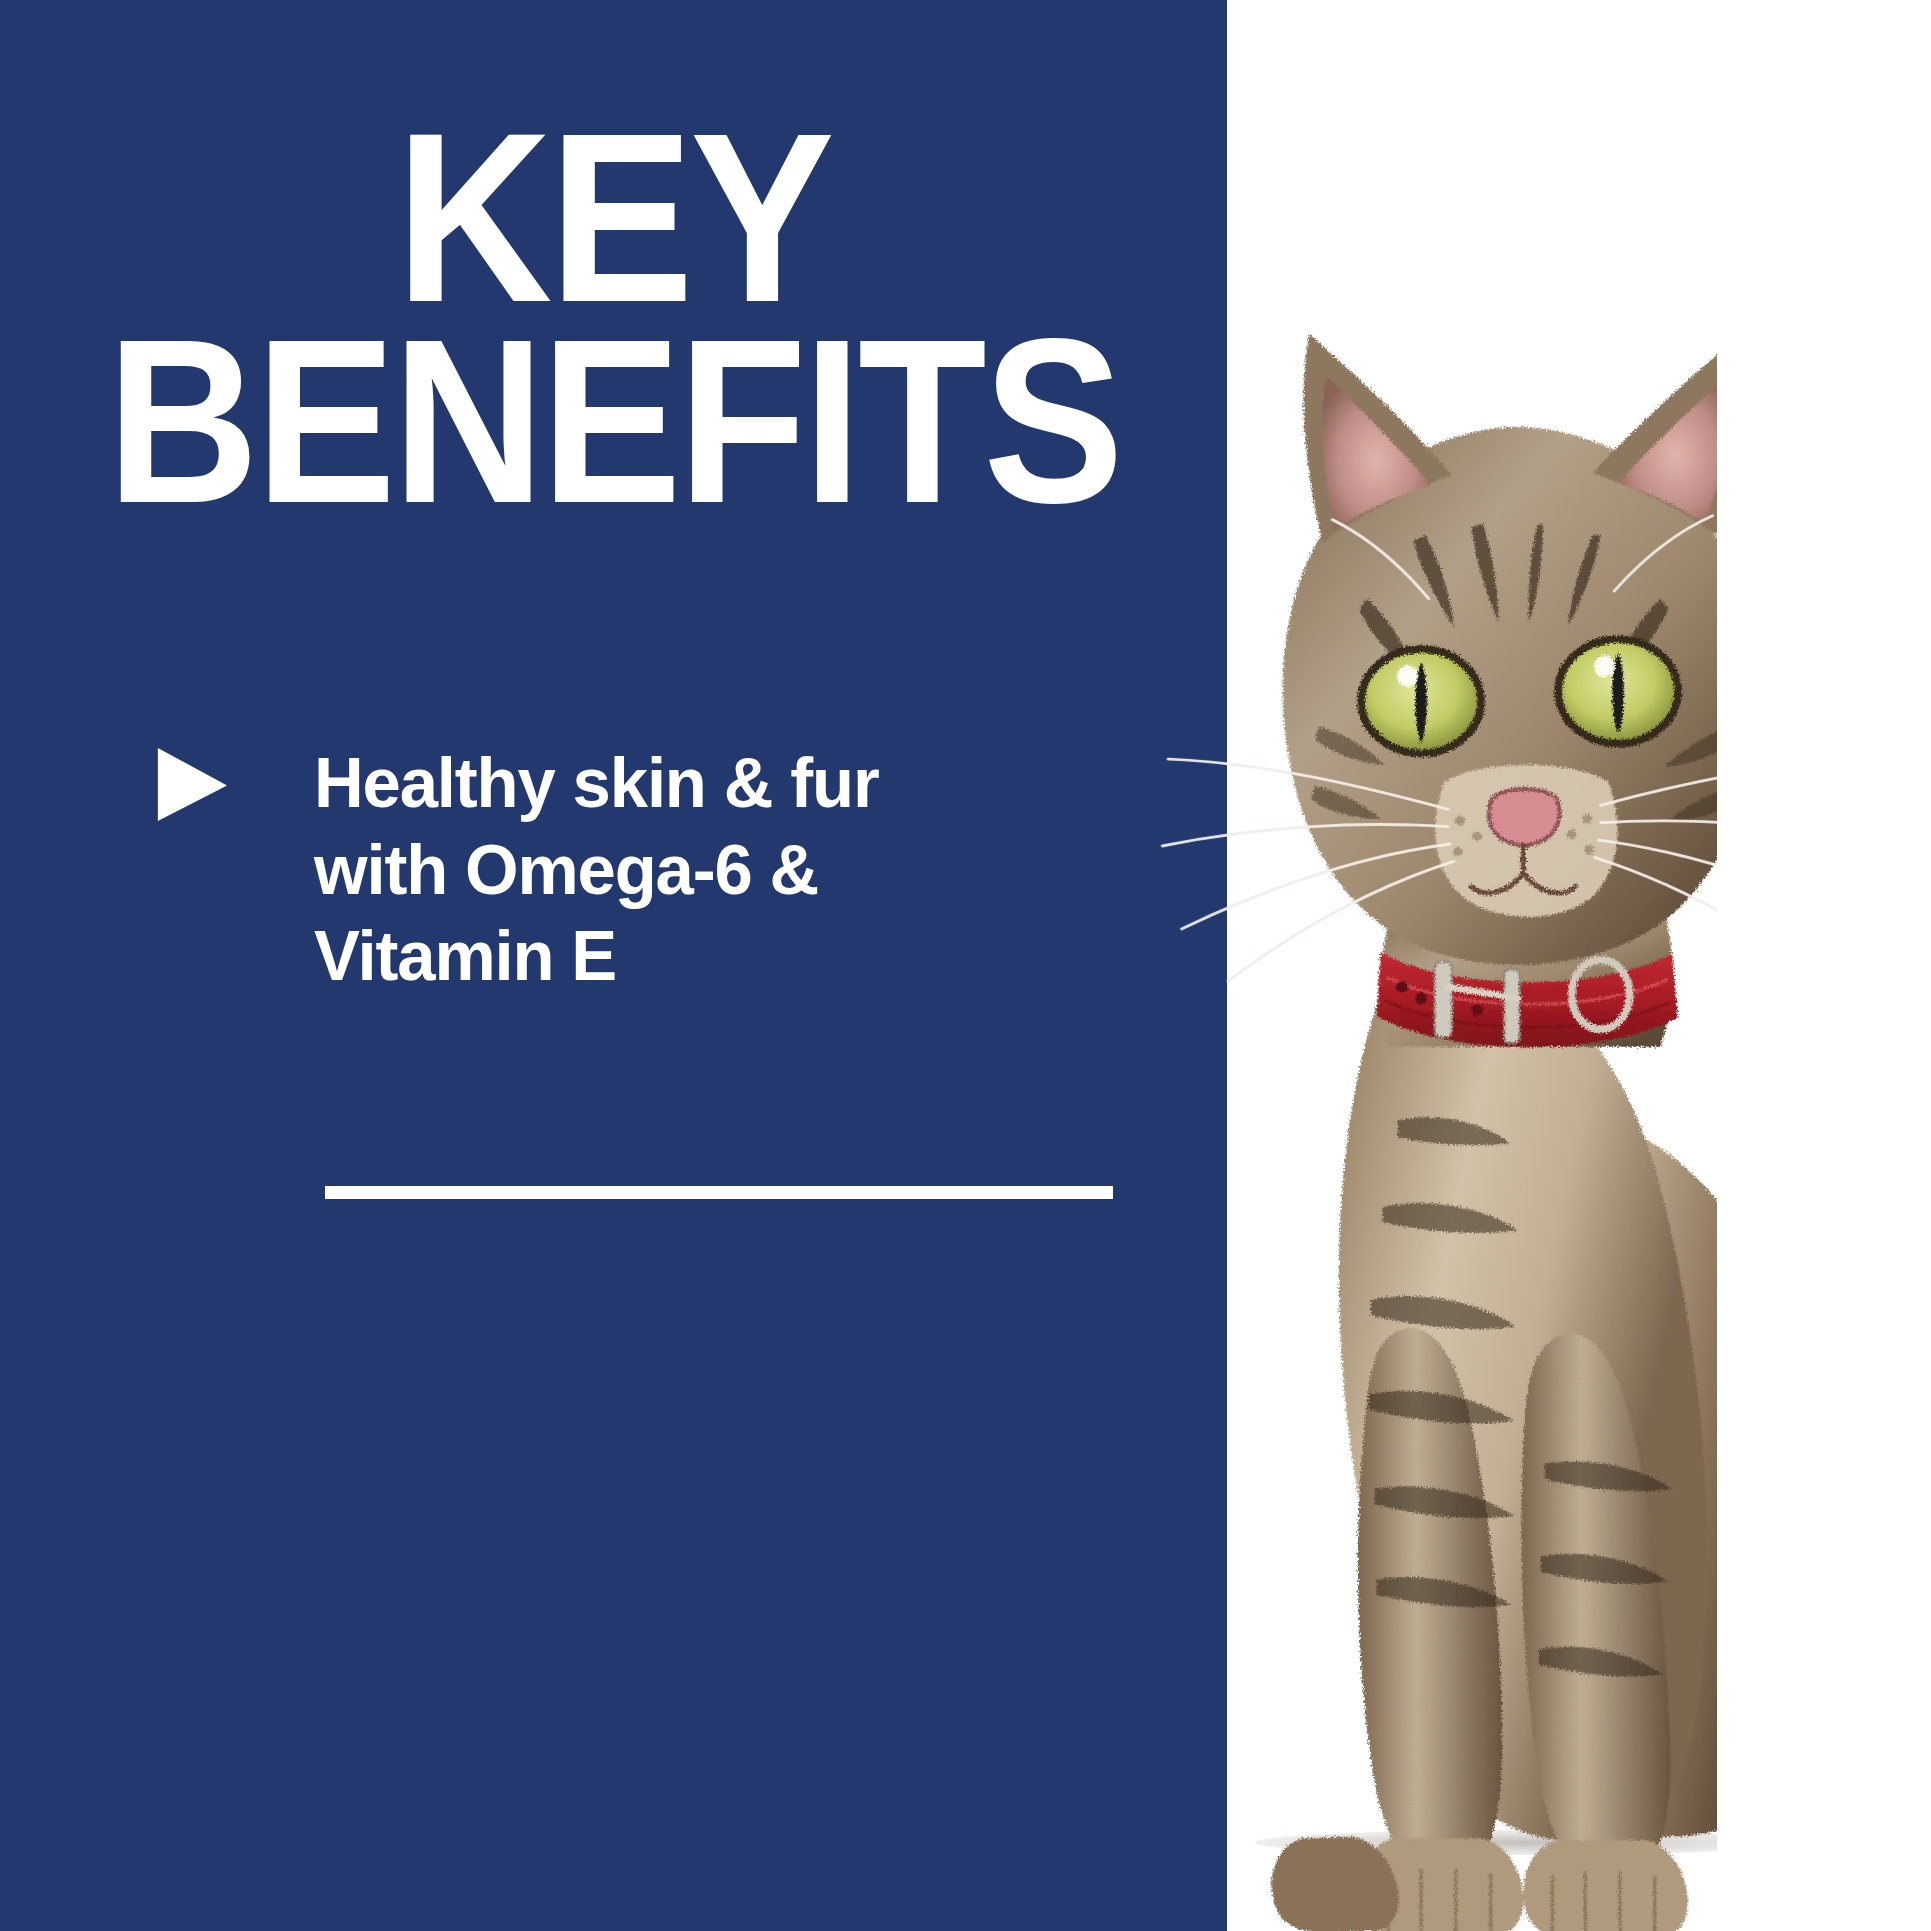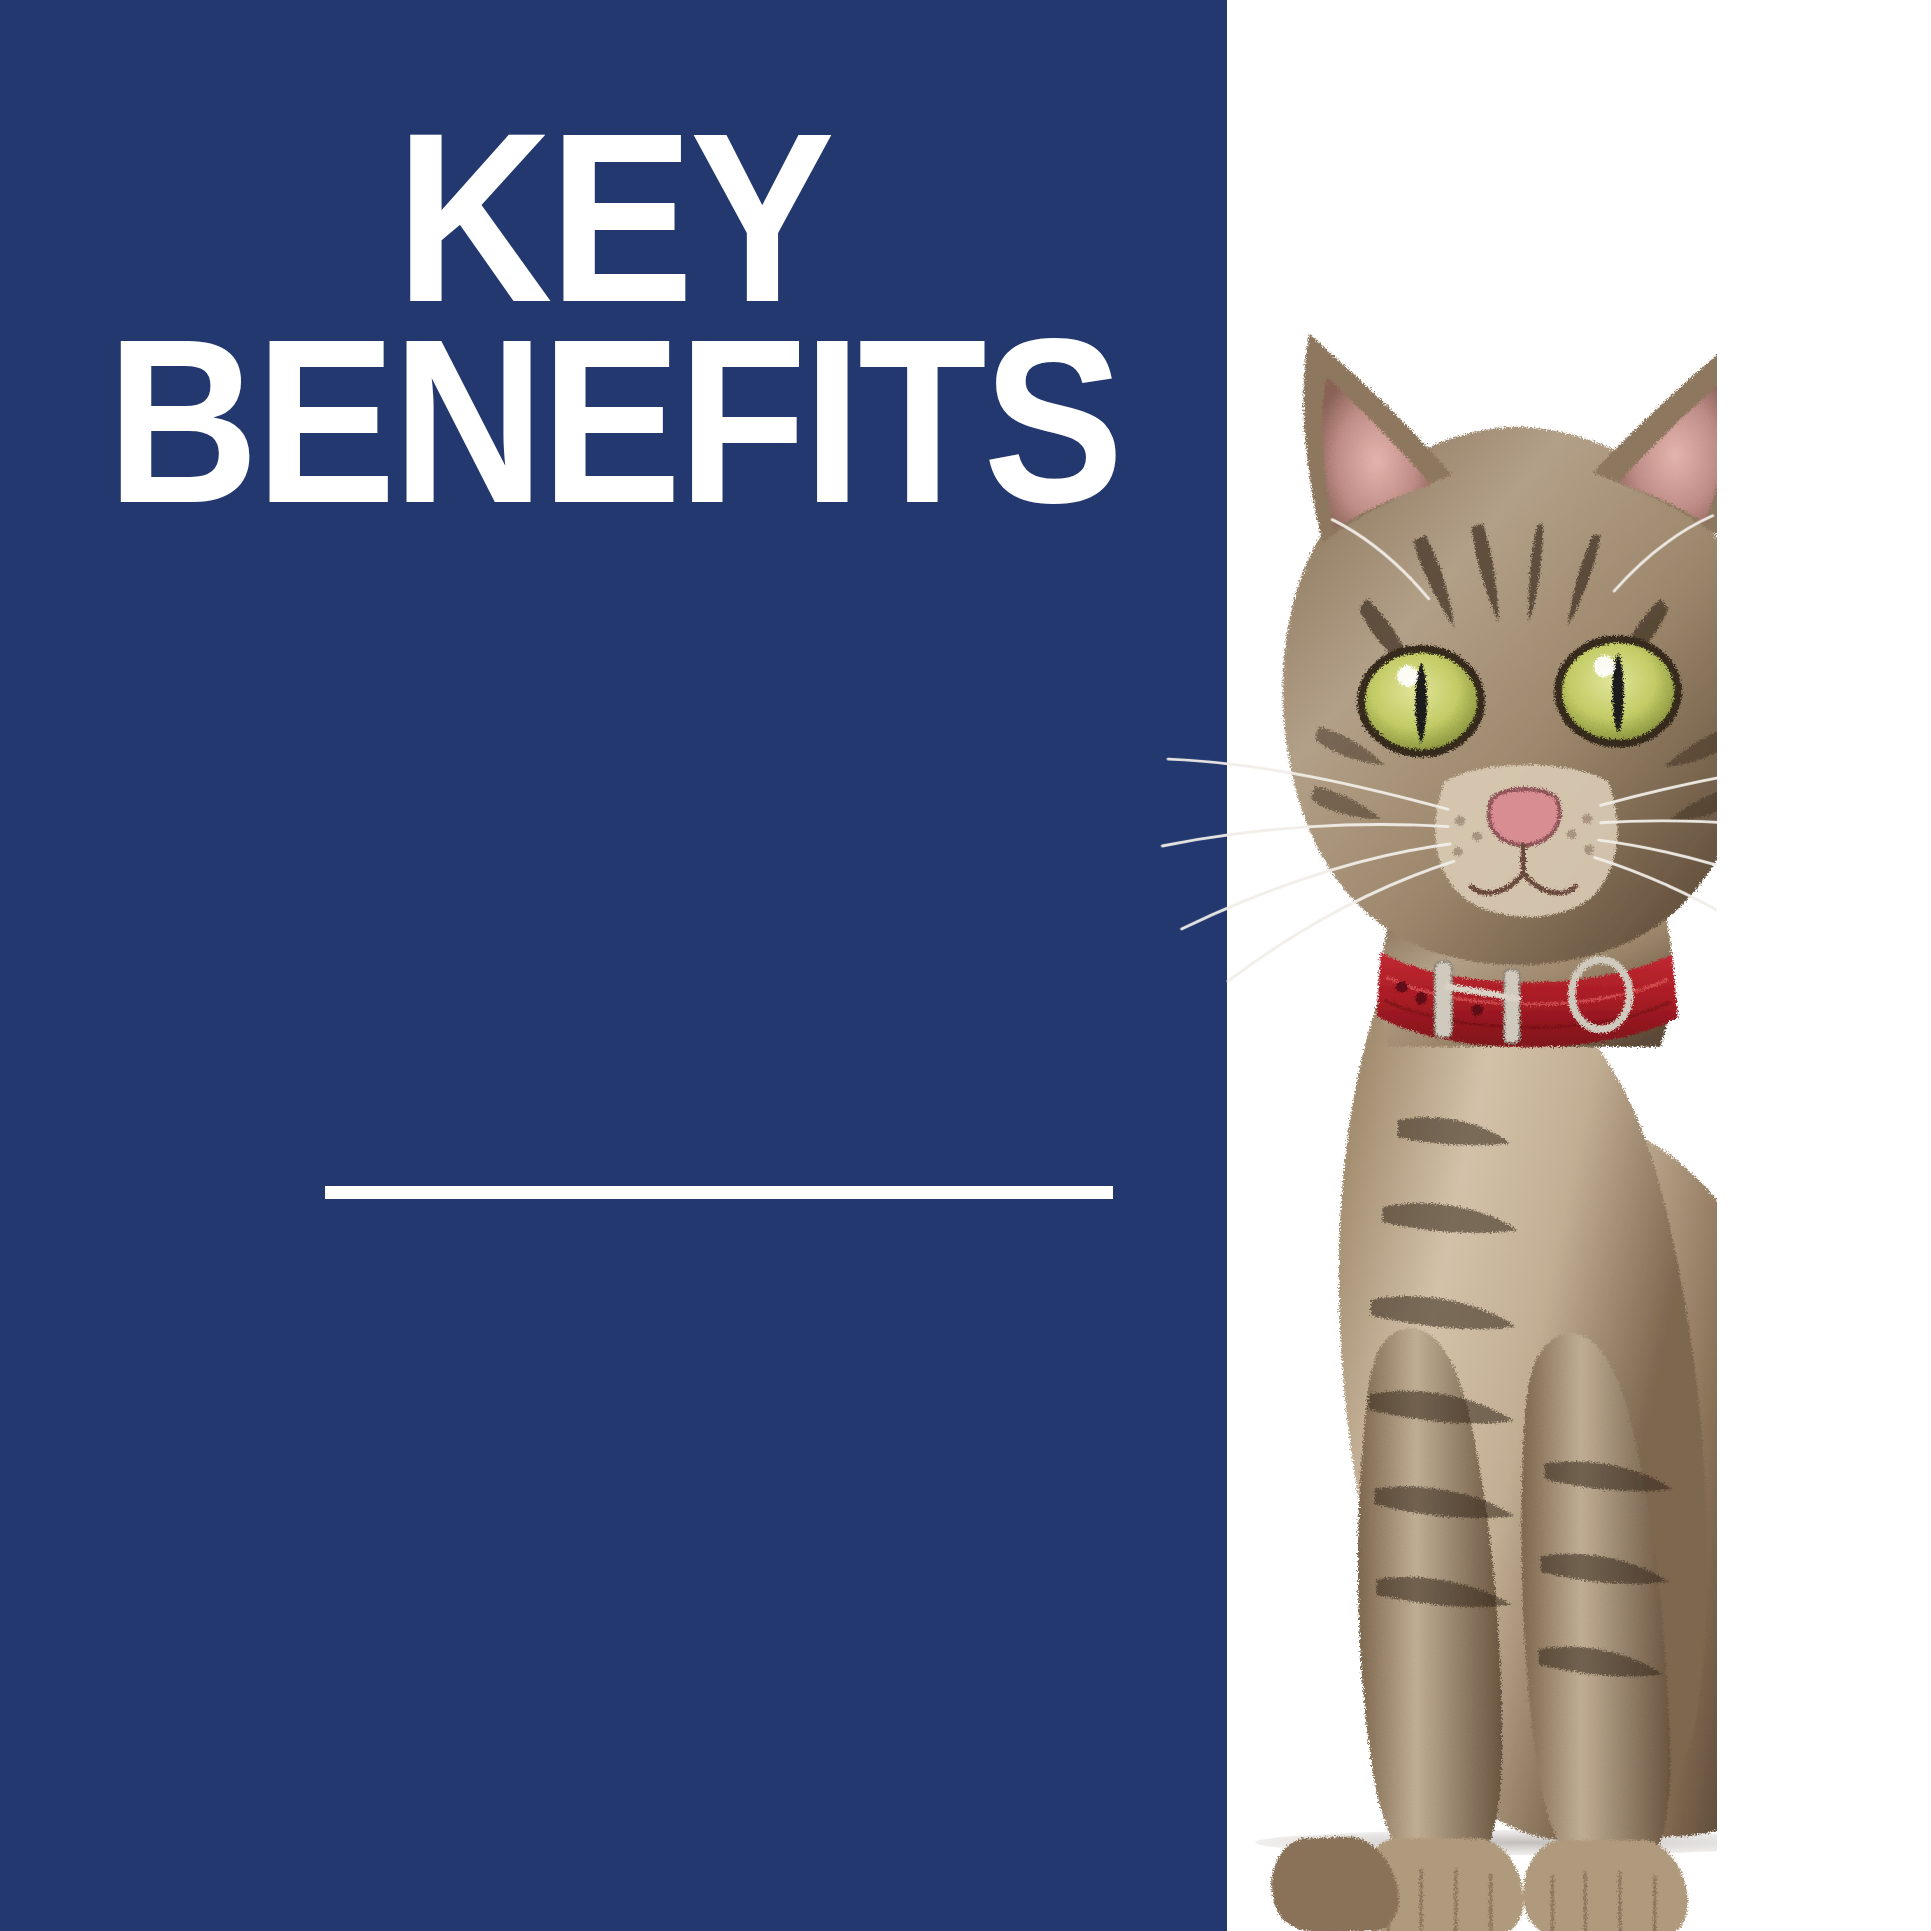--- a/index.html
+++ b/index.html
@@ -135,20 +135,32 @@
 
 <div id="stage">
 
   <div class="blue-panel"></div>
 
   <div class="heading">
     <span class="line line-1">KEY</span>
     <span class="line line-2">BENEFITS</span>
   </div>
 
+  <div class="benefit benefit-1">
+    <span class="bullet-marker">
+      <svg viewBox="0 0 78 80" xmlns="http://www.w3.org/2000/svg" aria-hidden="true">
+        <polygon points="4,2 76,41 4,78" fill="#ffffff"></polygon>
+      </svg>
+    </span>
+    <span class="benefit-text">
+      <span class="tline">Healthy skin &amp; fur</span>
+      <span class="tline">with Omega-6 &amp;</span>
+      <span class="tline">Vitamin E</span>
+    </span>
+  </div>
 
   <div class="divider"></div>
 
 
   <div class="photo-pane"></div>
 
   <div class="ground-shadow"></div>
 
   <div class="cat-layer">
     <svg viewBox="0 0 820 1850" xmlns="http://www.w3.org/2000/svg" aria-hidden="true">

